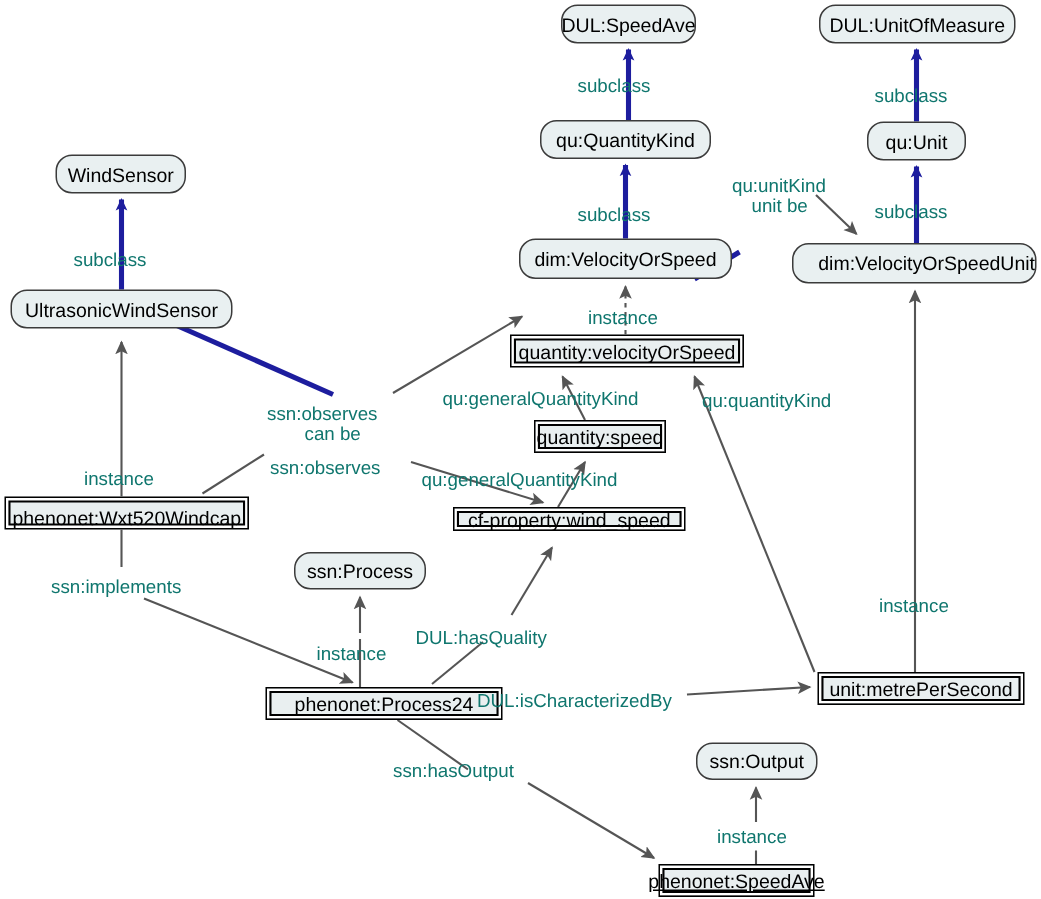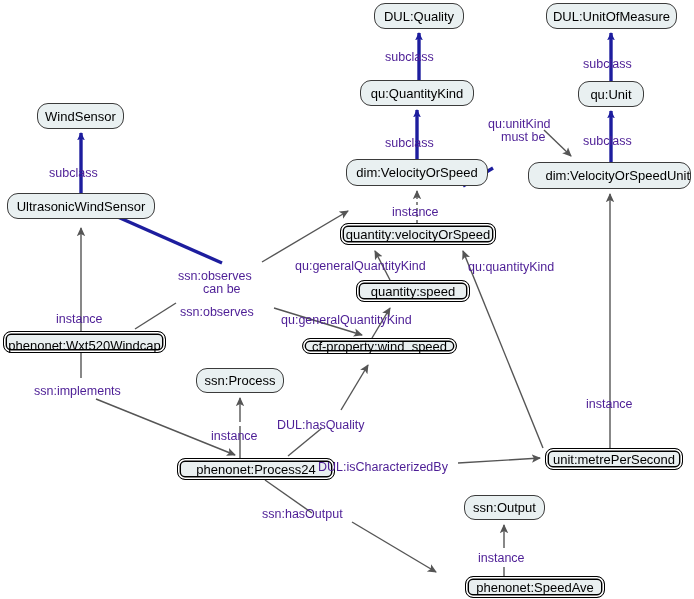--- a/index.html
+++ b/index.html
@@ -23,26 +23,26 @@
   .node.cls{
     border:1.4px solid #3b3b3b;
     border-radius:11px;
     background:#e9f0f1;
   }
   .node.inst{
     border:1.4px solid #000;
     background:#e9eff0;
     box-shadow:0 0 0 1.6px #ffffff inset, 0 0 0 3px #000000 inset;
     padding:0 4px;
-    border-radius:8px;
+    border-radius:0;
   }
   .edge-label{
     position:absolute;
     font-size:12.5px;
-    color:#4c1d95;
+    color:#0f766e;
     white-space:nowrap;
     line-height:1.12;
     z-index:4;
     background:transparent;
   }
 </style>
 </head>
 <body>
 
 <svg id="graph" viewBox="0 0 694 599" xmlns="http://www.w3.org/2000/svg">
@@ -129,21 +129,21 @@
   </g>
 </svg>
 
 <div class="node cls" style="left:37px;top:103px;width:87px;height:26px;">
     <span>WindSensor</span>
   </div>
 <div class="node cls" style="left:7px;top:193px;width:148px;height:26px;">
     <span>UltrasonicWindSensor</span>
   </div>
 <div class="node cls" style="left:374px;top:3px;width:90px;height:26px;">
-    <span>DUL:Quality</span>
+    <span>DUL:SpeedAve</span>
   </div>
 <div class="node cls" style="left:546px;top:3px;width:131px;height:26px;">
     <span>DUL:UnitOfMeasure</span>
   </div>
 <div class="node cls" style="left:360px;top:80px;width:114px;height:26px;">
     <span>qu:QuantityKind</span>
   </div>
 <div class="node cls" style="left:578px;top:81px;width:66px;height:26px;align-items:center;">
     <span>qu:Unit</span>
   </div>
@@ -156,46 +156,46 @@
 <div class="node cls" style="left:196px;top:368px;width:88px;height:25px;">
     <span>ssn:Process</span>
   </div>
 <div class="node cls" style="left:464px;top:495px;width:81px;height:25px;">
     <span>ssn:Output</span>
   </div>
 
 <div class="node inst" style="left:340px;top:223px;width:156px;height:22px;">
     <span>quantity:velocityOrSpeed</span>
   </div>
-<div class="node inst" style="left:356px;top:280px;width:114px;height:22px;text-align:right;">
+<div class="node inst" style="left:356px;top:280px;width:88px;height:22px;text-align:right;">
     <span>quantity:speed</span>
   </div>
 <div class="node inst" style="left:302px;top:338px;width:155px;height:16px;">
     <span>cf-property:wind_speed</span>
   </div>
 <div class="node inst" style="left:3px;top:331px;width:163px;height:22px;align-items:flex-end;">
     <span>phenonet:Wxt520Windcap</span>
   </div>
 <div class="node inst" style="left:177px;top:458px;width:158px;height:22px;">
     <span>phenonet:Process24</span>
   </div>
 <div class="node inst" style="left:545px;top:448px;width:138px;height:22px;">
     <span>unit:metrePerSecond</span>
   </div>
-<div class="node inst" style="left:465px;top:576px;width:140px;height:22px;">
+<div class="node inst" style="left:439px;top:576px;width:104px;height:22px;text-decoration:underline;">
     <span>phenonet:SpeedAve</span>
   </div>
 
 <div class="edge-label" style="left:49px;top:166px;">subclass</div>
 <div class="edge-label" style="left:385px;top:50px;">subclass</div>
 <div class="edge-label" style="left:583px;top:57px;">subclass</div>
 <div class="edge-label" style="left:385px;top:136px;">subclass</div>
 <div class="edge-label" style="left:583px;top:134px;">subclass</div>
 <div class="edge-label" style="left:488px;top:117px;">qu:unitKind</div>
-<div class="edge-label" style="left:501px;top:130px;">must be</div>
+<div class="edge-label" style="left:501px;top:130px;">unit be</div>
 <div class="edge-label" style="left:178px;top:269px;">ssn:observes</div>
 <div class="edge-label" style="left:203px;top:282px;">can be</div>
 <div class="edge-label" style="left:180px;top:305px;">ssn:observes</div>
 <div class="edge-label" style="left:56px;top:312px;">instance</div>
 <div class="edge-label" style="left:392px;top:205px;">instance</div>
 <div class="edge-label" style="left:295px;top:259px;">qu:generalQuantityKind</div>
 <div class="edge-label" style="left:281px;top:313px;">qu:generalQuantityKind</div>
 <div class="edge-label" style="left:468px;top:260px;">qu:quantityKind</div>
 <div class="edge-label" style="left:586px;top:397px;">instance</div>
 <div class="edge-label" style="left:34px;top:384px;">ssn:implements</div>

